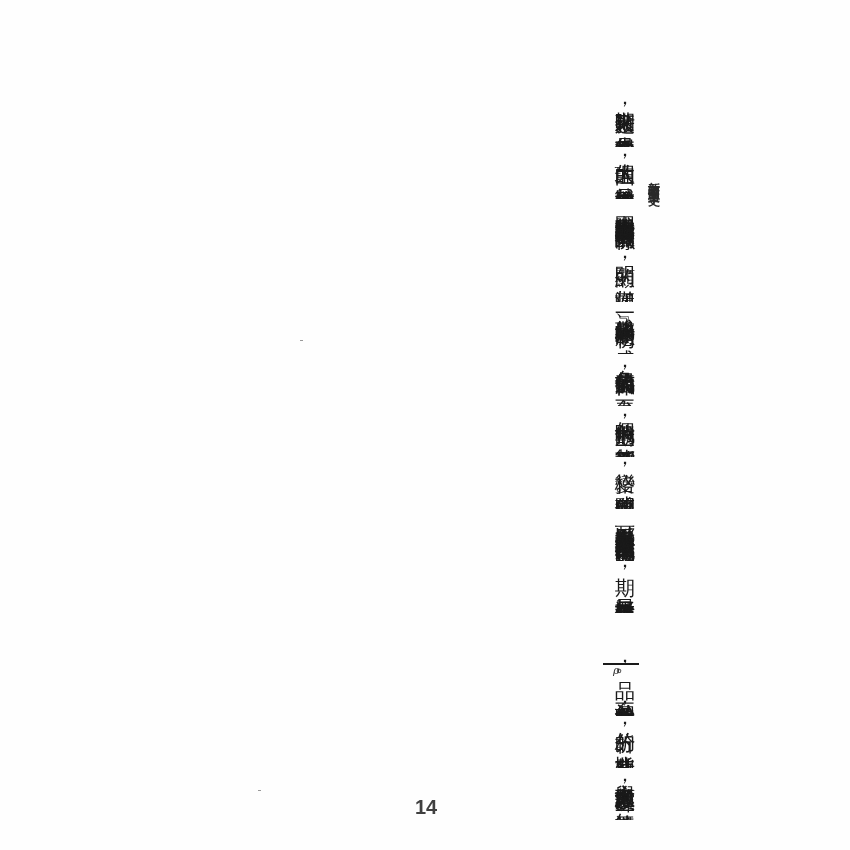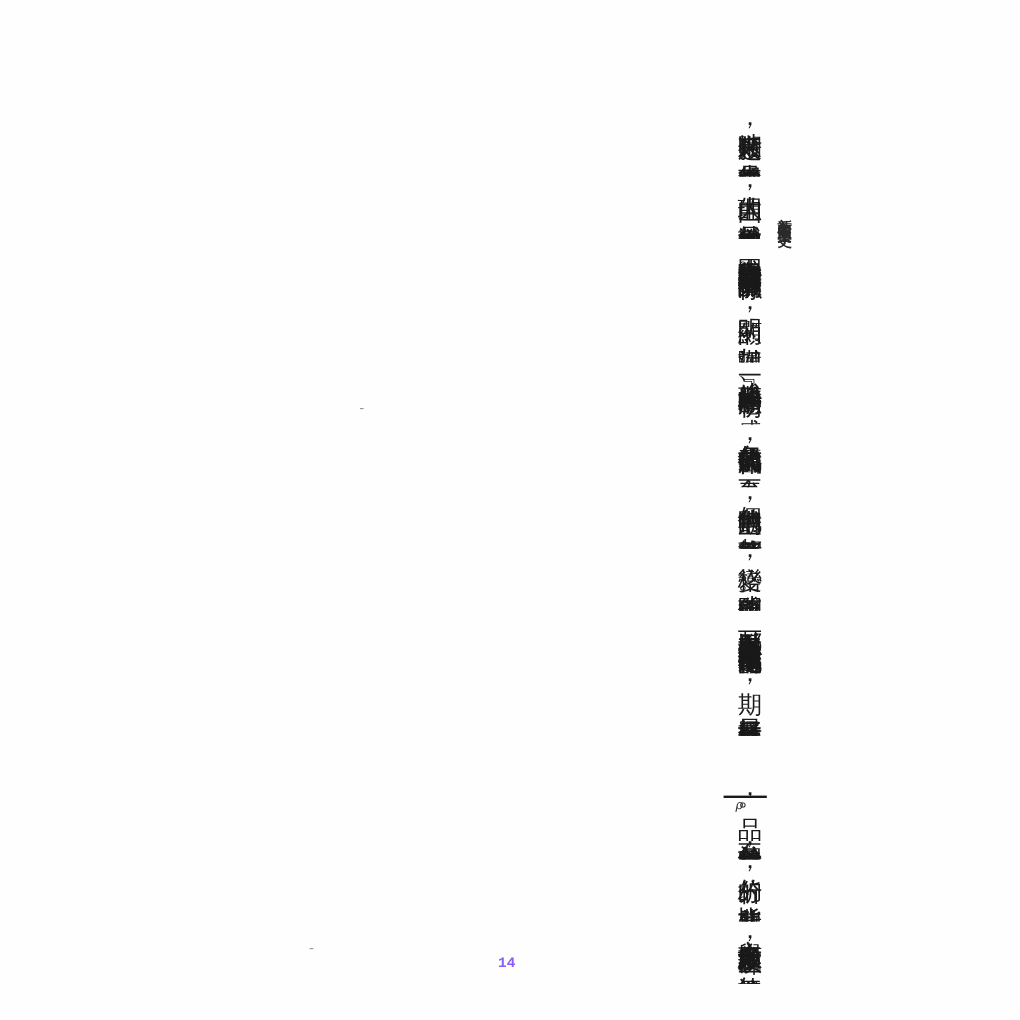--- a/index.html
+++ b/index.html
@@ -64,24 +64,24 @@
       left: 613px;
       top: 664px;
       font-size: 11px;
       font-style: italic;
       color: #333;
     }
     .page-number {
       position: absolute;
       left: 415px;
       top: 796px;
-      font-family: Liberation Mono, monospace;
-      font-size: 12px;
+      font-family: Liberation Sans, sans-serif;
+      font-size: 20px;
       font-weight: bold;
-      color: #8b5cf6;
+      color: #404040;
     }
     .scan-speck {
       position: absolute;
       width: 3px; height: 1px;
       background: #999;
     }
   </style>
 </head>
 <body>
 

